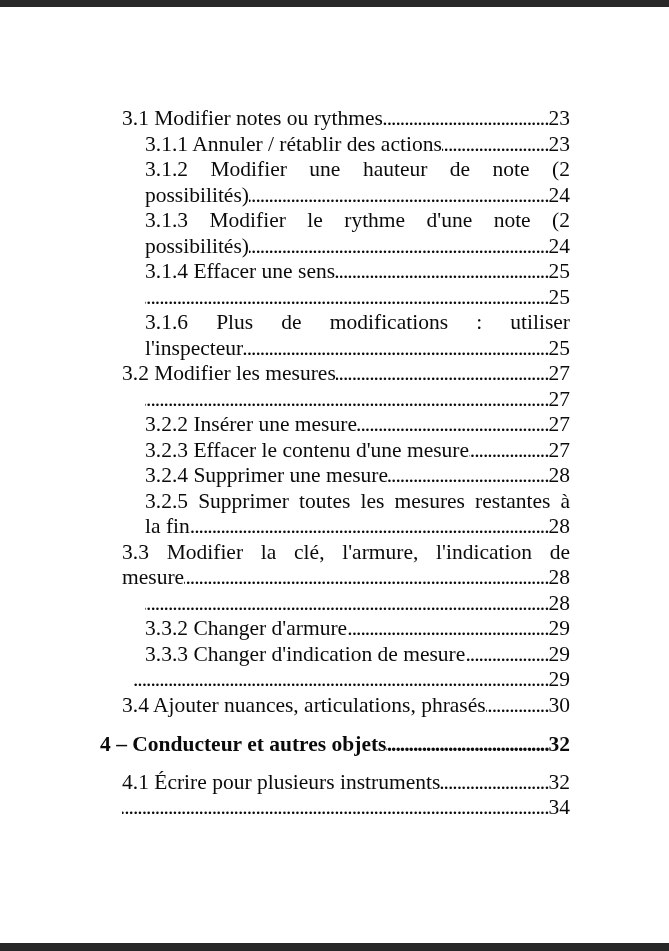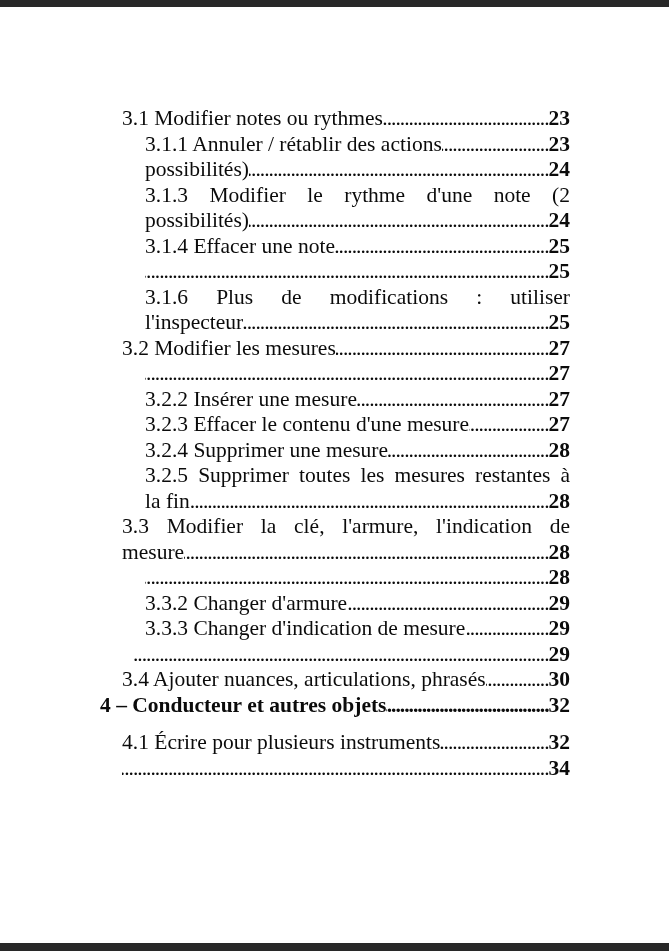--- a/index.html
+++ b/index.html
@@ -23,71 +23,75 @@
     font-size: 21.5px;
     line-height: 25.5px;
   }
   .row { display: flex; align-items: baseline; }
   .row.l1 { padding-left: 22px; align-items: flex-end; }
   .row.l2 { padding-left: 45px; }
   .row.dots { padding-left: 34px; }
   .row.h {
     font-weight: bold;
     padding-left: 0;
+    margin-top: 14px;
     margin-bottom: 12px;
   }
   .row.kind-justify { display: block; }
   .row.kind-justify .txt {
     display: block;
     text-align: justify;
     text-align-last: justify;
     white-space: normal;
   }
   .txt { white-space: nowrap; flex: 0 0 auto; }
   .leader {
     flex: 1 1 0;
     min-width: 0;
     overflow: hidden;
     white-space: nowrap;
     direction: rtl;
     letter-spacing: -1px;
   }
-  .page-num { white-space: nowrap; flex: 0 0 auto; font-weight: bold; }
+  .page-num { white-space: nowrap; flex: 0 0 auto; }
 </style>
 </head>
 <body>
 
 <div class="edge-bar top"></div>
 
 <div class="toc">
     <div class="row l1 kind-leader">
       <span class="txt">3.1 Modifier notes ou rythmes</span>
       <span class="leader">........................................................................................................................................................</span>
       <span class="page-num">23</span>
     </div>
     <div class="row l2 kind-leader">
       <span class="txt">3.1.1 Annuler / rétablir des actions</span>
       <span class="leader">........................................................................................................................................................</span>
       <span class="page-num">23</span>
     </div>
+    <div class="row l2 kind-justify">
+      <span class="txt">3.1.2 Modifier une hauteur de note (2</span>
+    </div>
     <div class="row l2 kind-leader">
       <span class="txt">possibilités)</span>
       <span class="leader">........................................................................................................................................................</span>
       <span class="page-num">24</span>
     </div>
     <div class="row l2 kind-justify">
       <span class="txt">3.1.3 Modifier le rythme d'une note (2</span>
     </div>
     <div class="row l2 kind-leader">
       <span class="txt">possibilités)</span>
       <span class="leader">........................................................................................................................................................</span>
       <span class="page-num">24</span>
     </div>
     <div class="row l2 kind-leader">
-      <span class="txt">3.1.4 Effacer une note</span>
+      <span class="txt">3.1.4 Effacer une sens</span>
       <span class="leader">........................................................................................................................................................</span>
       <span class="page-num">25</span>
     </div>
     <div class="row l2 kind-leader">
       <span class="leader">........................................................................................................................................................</span>
       <span class="page-num">25</span>
     </div>
     <div class="row l2 kind-justify">
       <span class="txt">3.1.6 Plus de modifications : utiliser</span>
     </div>

